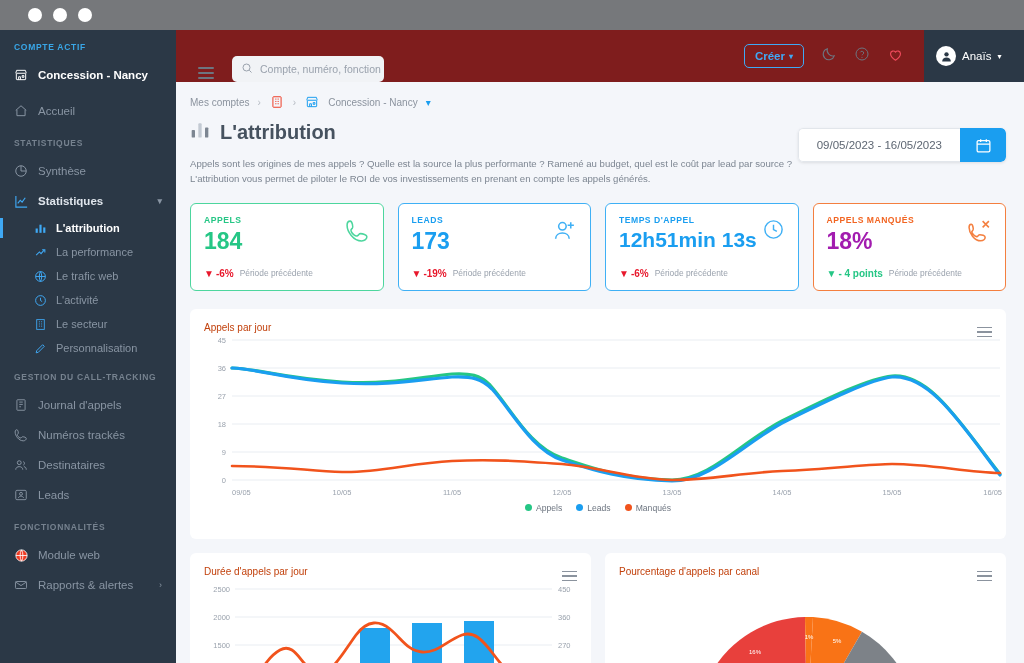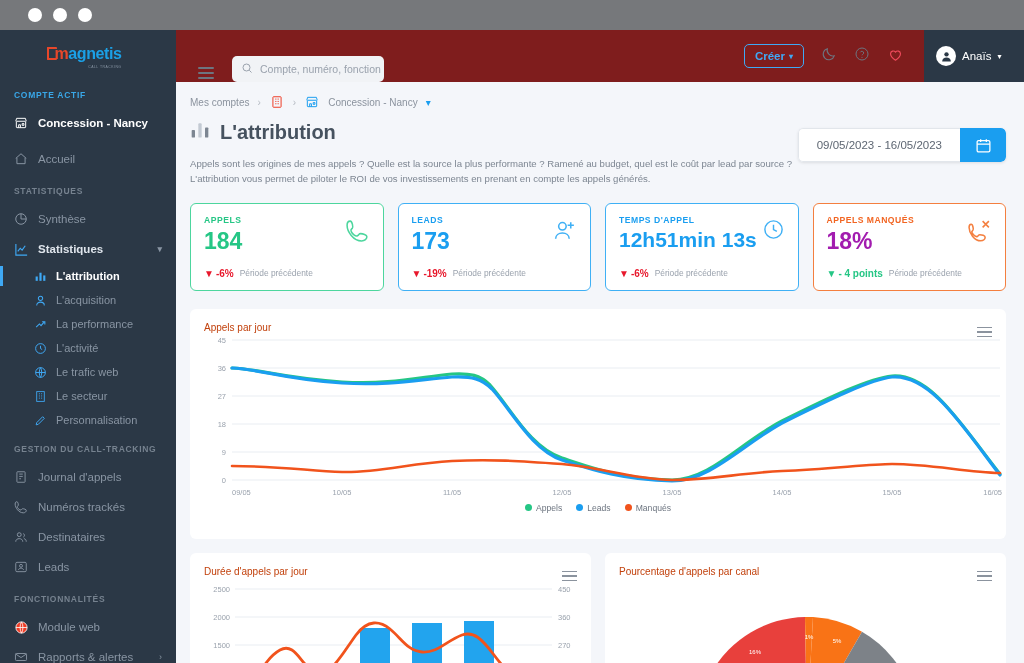--- a/index.html
+++ b/index.html
@@ -144,26 +144,20 @@
 
 <div class="win-bar">
   <span class="dot"></span>
   <span class="dot"></span>
   <span class="dot"></span>
 </div>
 
 <div class="app">
 
   <div class="sidebar">
-    <div class="logo-wrap">
-      <div class="logo">
-        <span class="bracket"></span><span class="m1">m</span><span class="m2">agnetis</span>
-        <span class="sub">CALL TRACKING</span>
-      </div>
-    </div>
 
     <div class="sec-title blue">COMPTE ACTIF</div>
     <div class="nav-item active-acc">
       <span class="ico">
         <svg width="14" height="14" viewBox="0 0 24 24" fill="none" stroke="currentColor" stroke-width="1.7">
           <path d="M3 9l1.5-5h15L21 9"></path>
             <rect x="4" y="9" width="16" height="11" rx="1"></rect>
           <path d="M8 20v-5h3v5M14 13h3v3h-3z"></path>
           </svg>
       </span>
@@ -208,53 +202,44 @@
         <svg width="13" height="13" viewBox="0 0 24 24" fill="currentColor">
           <rect x="3" y="12" width="4" height="8"></rect>
             <rect x="10" y="5" width="4" height="15"></rect>
             <rect x="17" y="10" width="4" height="10"></rect>
           </svg>
       </span>
       <span>L'attribution</span>
     </div>
     <div class="sub-item">
       <span class="ico">
-        <svg width="13" height="13" viewBox="0 0 24 24" fill="none" stroke="currentColor" stroke-width="1.9">
-          <circle cx="12" cy="8" r="4"></circle>
-            <path d="M5 21c0-4 3.5-6 7-6s7 2 7 6"></path>
-          </svg>
-      </span>
-      <span>L'acquisition</span>
-    </div>
-    <div class="sub-item">
-      <span class="ico">
         <svg width="13" height="13" viewBox="0 0 24 24" fill="none" stroke="currentColor" stroke-width="2">
           <path d="M4 17l6-6 3 3 6-7"></path>
             <path d="M15 7h5v5"></path>
           </svg>
       </span>
       <span>La performance</span>
     </div>
     <div class="sub-item">
       <span class="ico">
         <svg width="13" height="13" viewBox="0 0 24 24" fill="none" stroke="currentColor" stroke-width="1.8">
           <circle cx="12" cy="12" r="9"></circle>
-            <path d="M12 7v5l3 2"></path>
-          </svg>
-      </span>
-      <span>L'activité</span>
+            <path d="M3 12h18M12 3c3 4 3 14 0 18M12 3c-3 4-3 14 0 18"></path>
+          </svg>
+      </span>
+      <span>Le trafic web</span>
     </div>
     <div class="sub-item">
       <span class="ico">
         <svg width="13" height="13" viewBox="0 0 24 24" fill="none" stroke="currentColor" stroke-width="1.8">
           <circle cx="12" cy="12" r="9"></circle>
-            <path d="M3 12h18M12 3c3 4 3 14 0 18M12 3c-3 4-3 14 0 18"></path>
-          </svg>
-      </span>
-      <span>Le trafic web</span>
+            <path d="M12 7v5l3 2"></path>
+          </svg>
+      </span>
+      <span>L'activité</span>
     </div>
     <div class="sub-item">
       <span class="ico">
         <svg width="13" height="13" viewBox="0 0 24 24" fill="none" stroke="currentColor" stroke-width="1.6">
           <rect x="5" y="3" width="14" height="18"></rect>
             <path d="M9 7h2M13 7h2M9 11h2M13 11h2M9 15h2M13 15h2"></path>
           </svg>
       </span>
       <span>Le secteur</span>
     </div>

